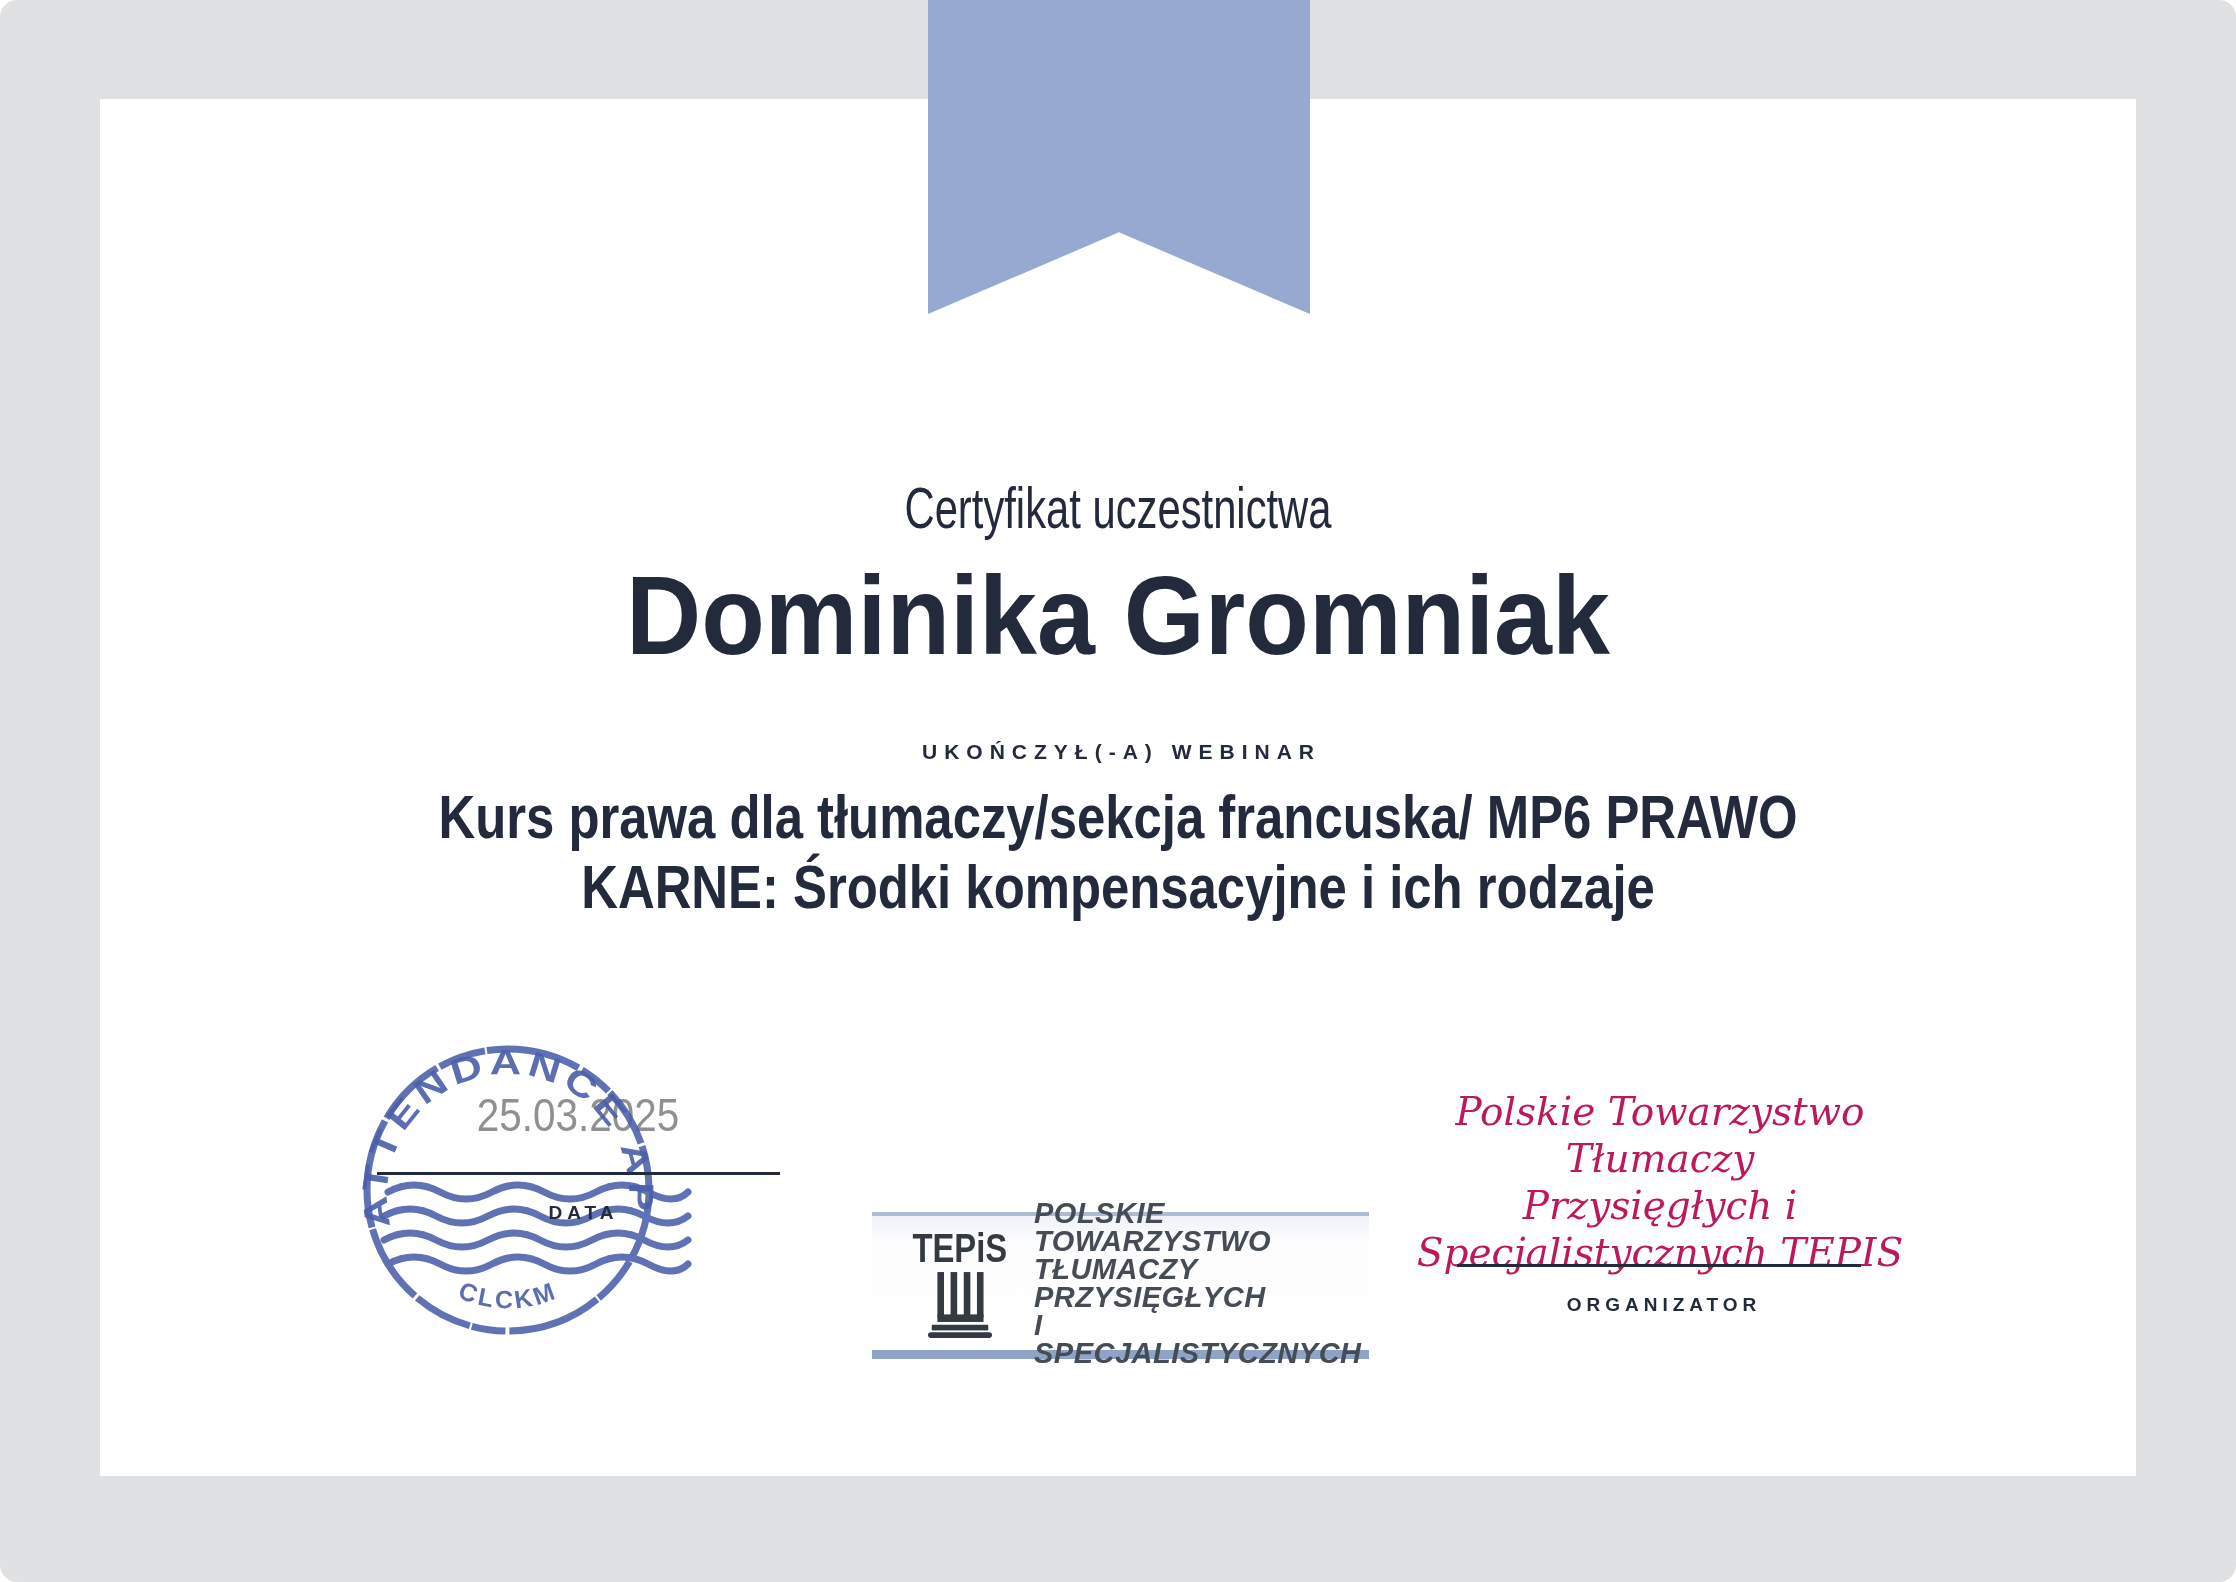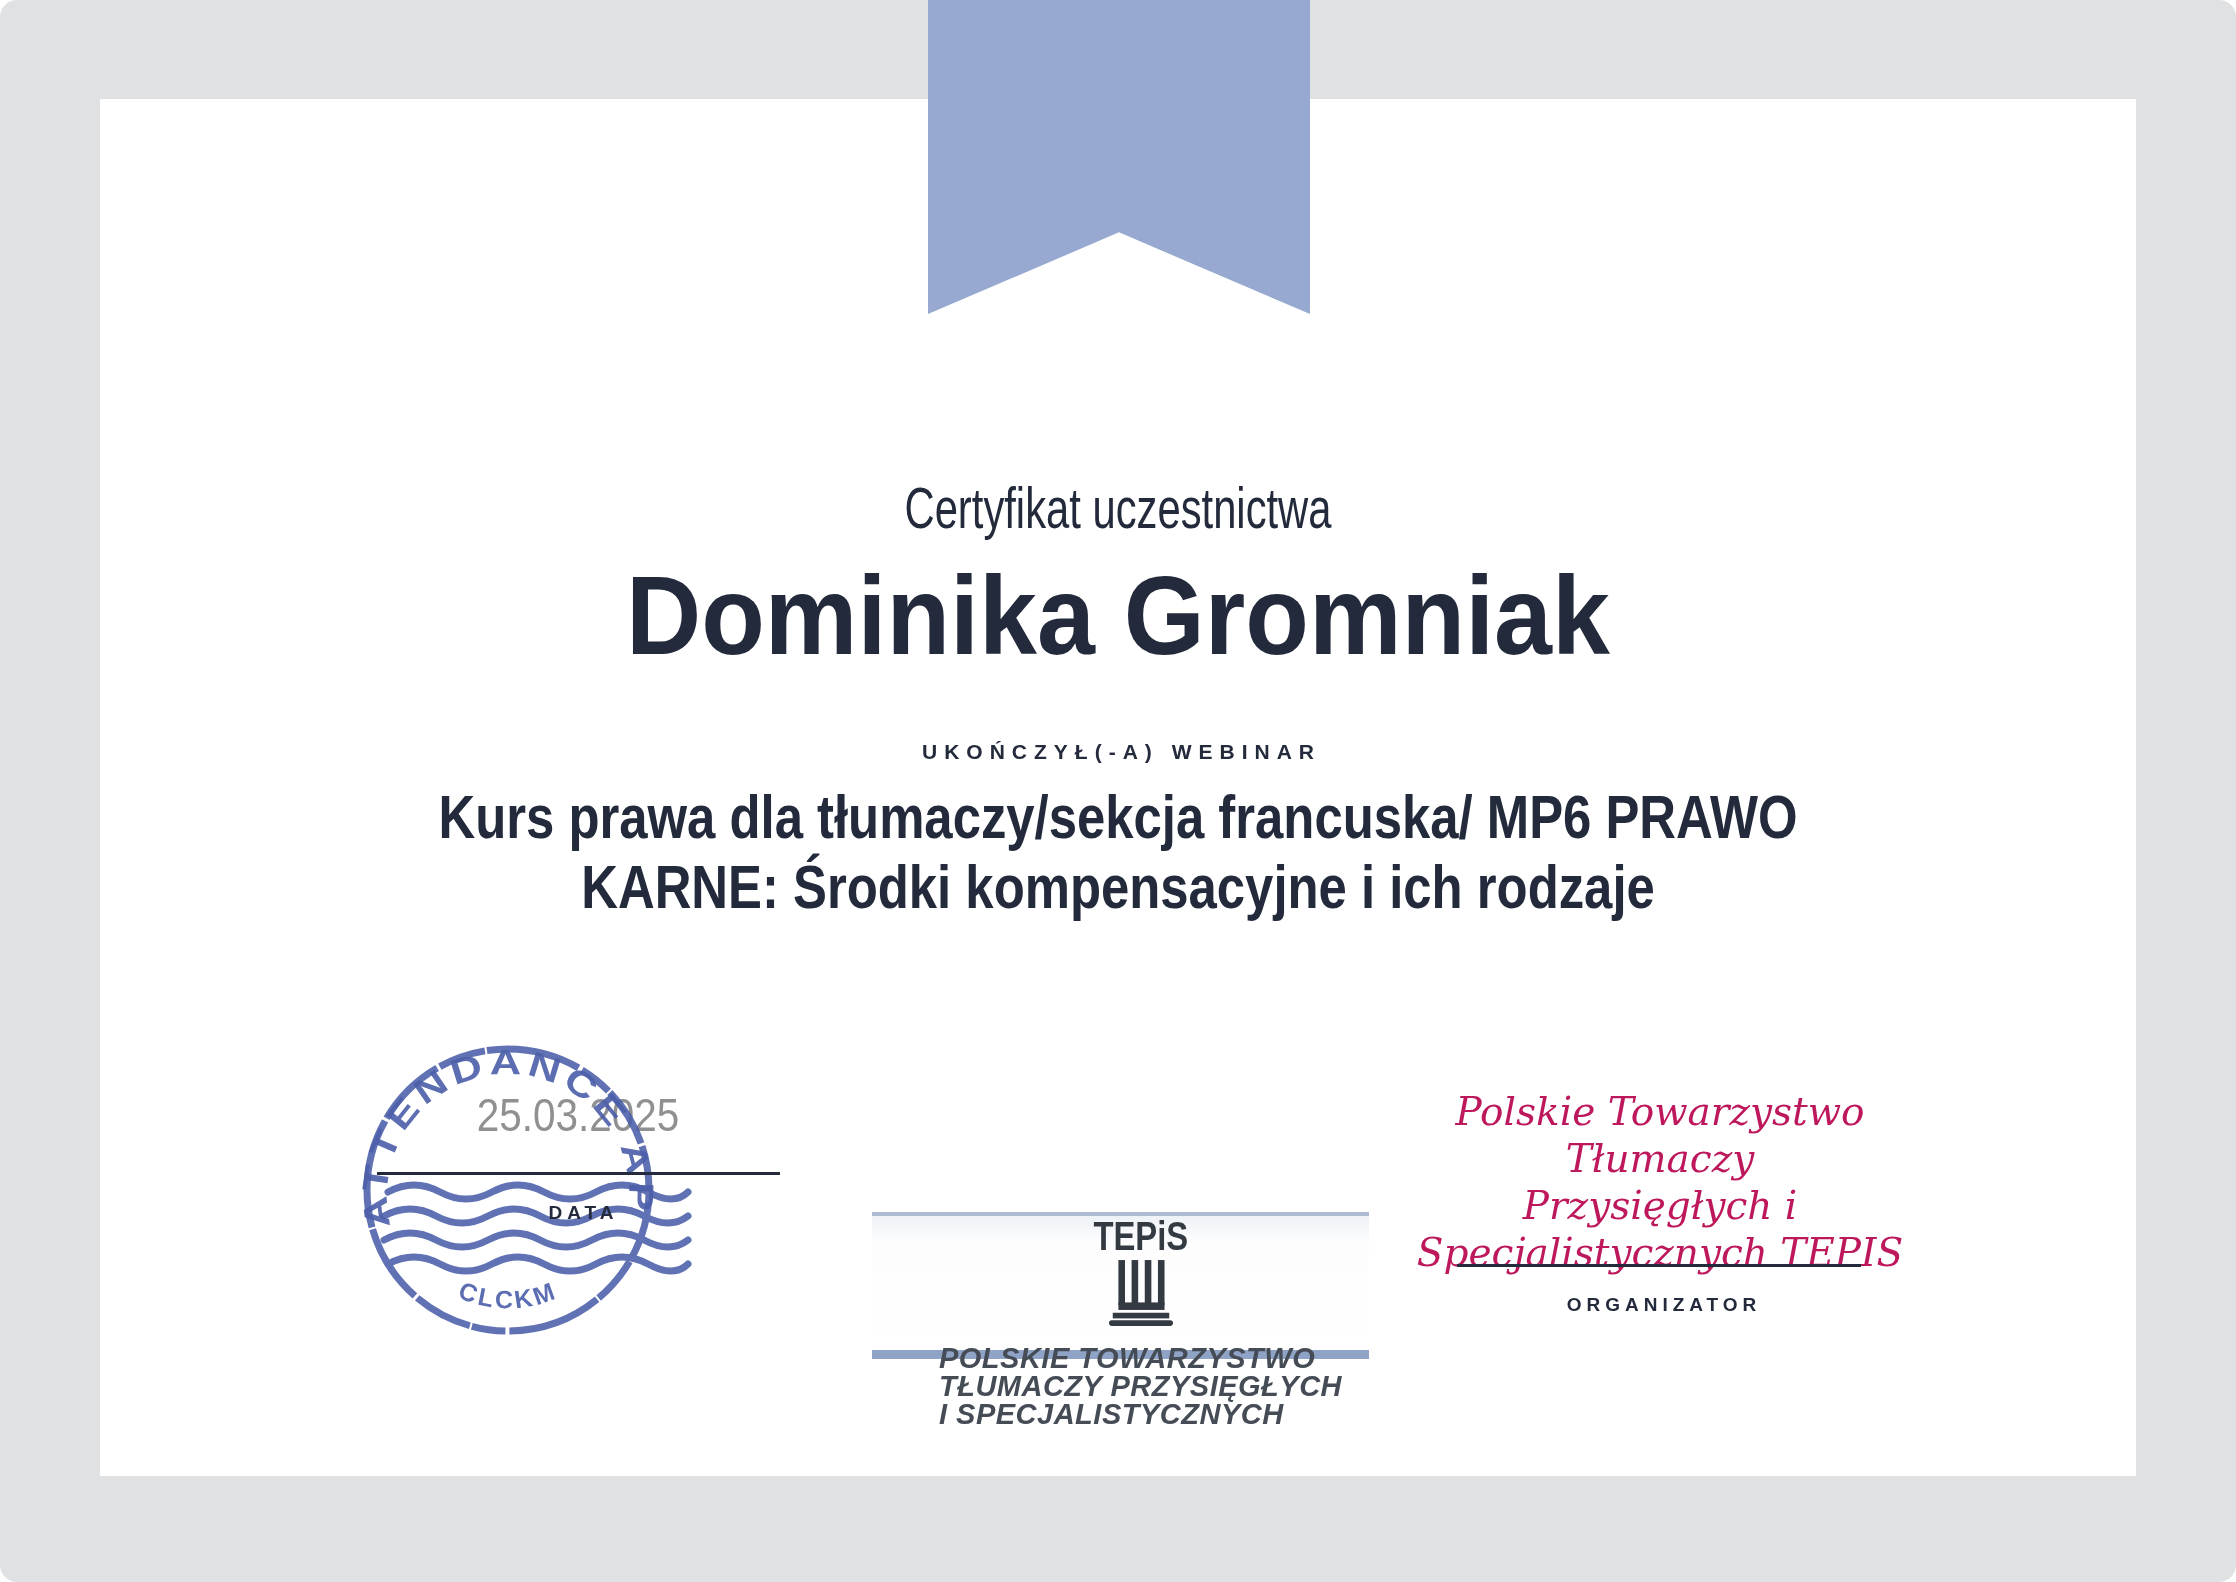--- a/index.html
+++ b/index.html
@@ -51,21 +51,21 @@
     position:absolute; text-align:center;
     font-size:19px; font-weight:700; letter-spacing:5px; padding-left:5px;margin-top:21px;
   }
   .date-label{left:377px; top:1181px; width:403px;}
   .org-label{left:1457px; top:1273px; width:404px;}
   .tepis-box{
     position:absolute; left:872px; top:1212px; width:497px; height:147px;
     box-sizing:border-box;
     background:linear-gradient(180deg,#eef2f7 0%,#fdfdfe 20%,#ffffff 100%);
     border-top:4px solid #aebcd3; border-bottom:9px solid #8fa3c7;
-    display:flex; align-items:center; padding-left:40px; gap:18px;flex-direction:column;
+    display:flex; align-items:center; padding-left:40px; gap:26px;
   }
   .tepis-mark{display:flex; flex-direction:column; align-items:center; width:96px;}
   .tepis-wordmark{
     font-size:40px; font-weight:700; color:#343a42; line-height:1;
     transform:scaleX(.82); margin-bottom:4px;
   }
   .tepis-text{
     font-size:29px; font-weight:700; color:#454c55; line-height:28px;
     letter-spacing:.5px;
     font-style:italic;

